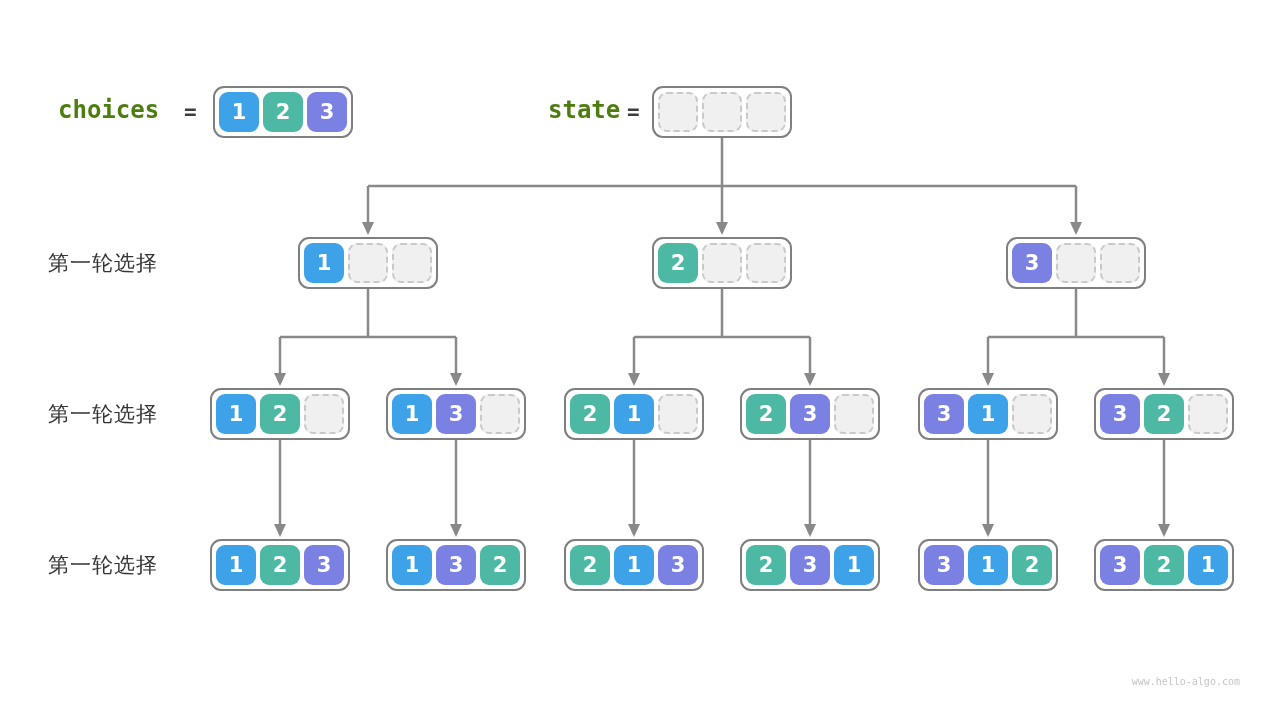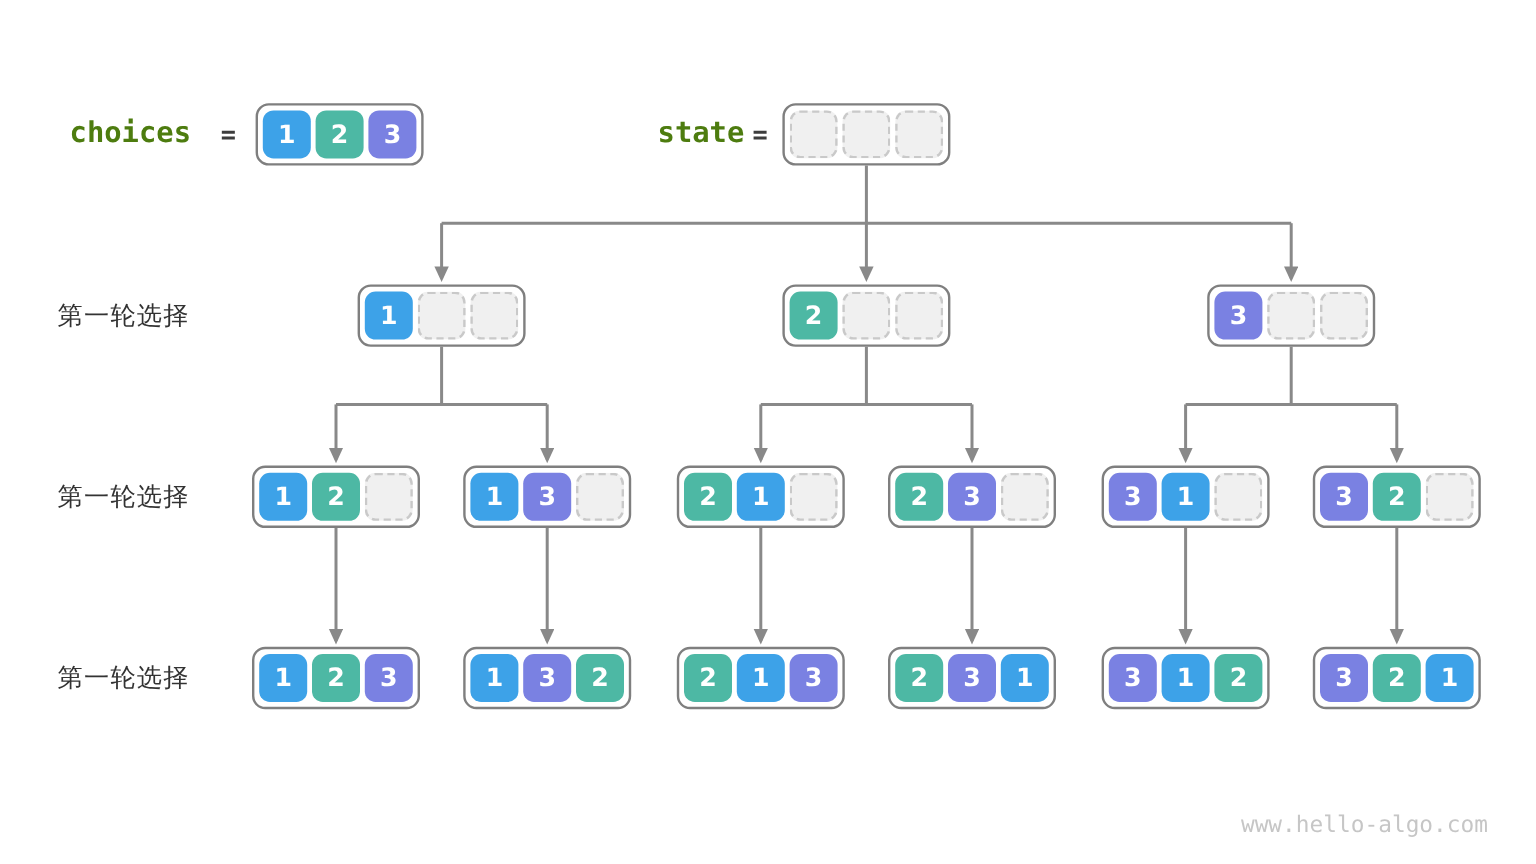--- a/index.html
+++ b/index.html
@@ -78,21 +78,21 @@
   .cell.empty {
     background: #f0f0f0;
     border: 2px dashed #c9c9c9;
   }
 
   .watermark {
     position: absolute;
     right: 40px;
     top: 676px;
     font-family: "DejaVu Sans Mono", monospace;
-    font-size: 19px;
+    font-size: 10px;
     color: #c6c6c6;
     white-space: nowrap;
   }
 </style>
 </head>
 <body>
 
 <div class="canvas">
 
   <svg class="connectors" viewBox="0 0 1280 720">

